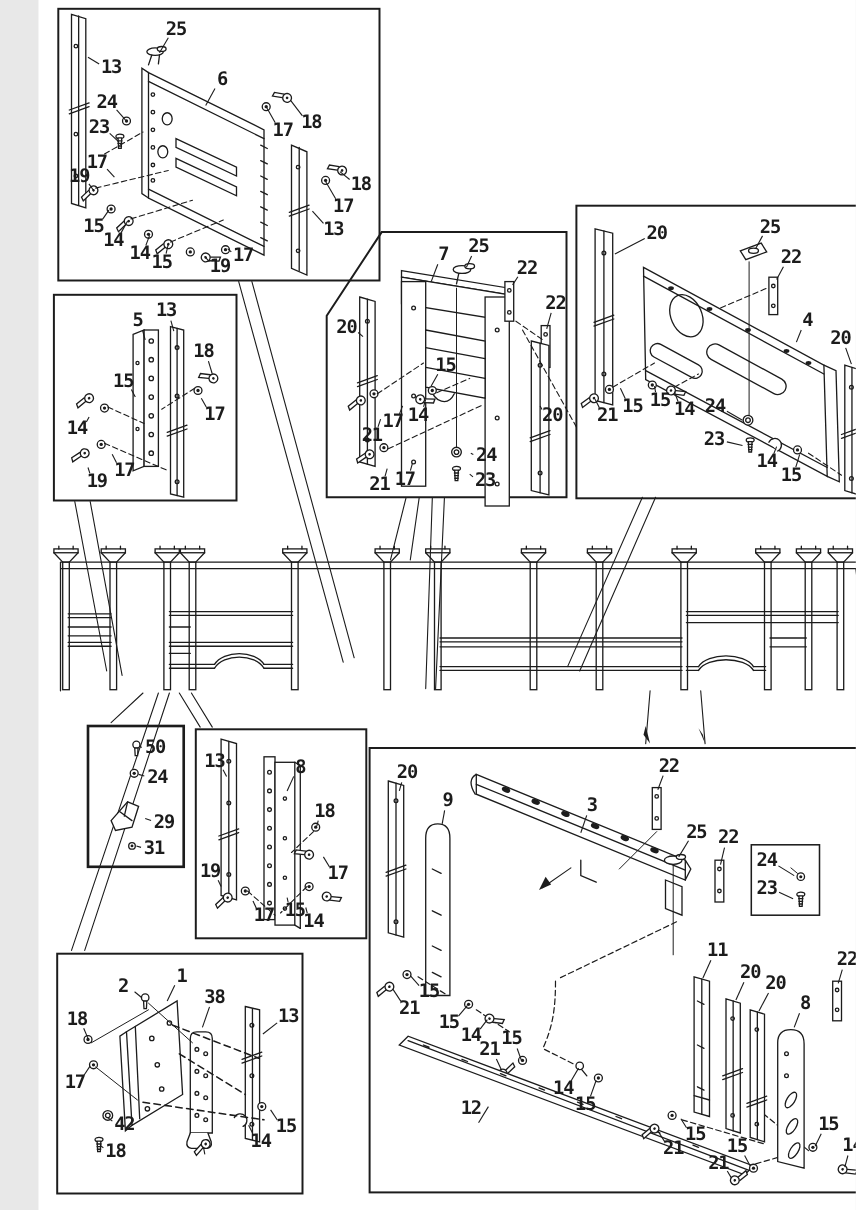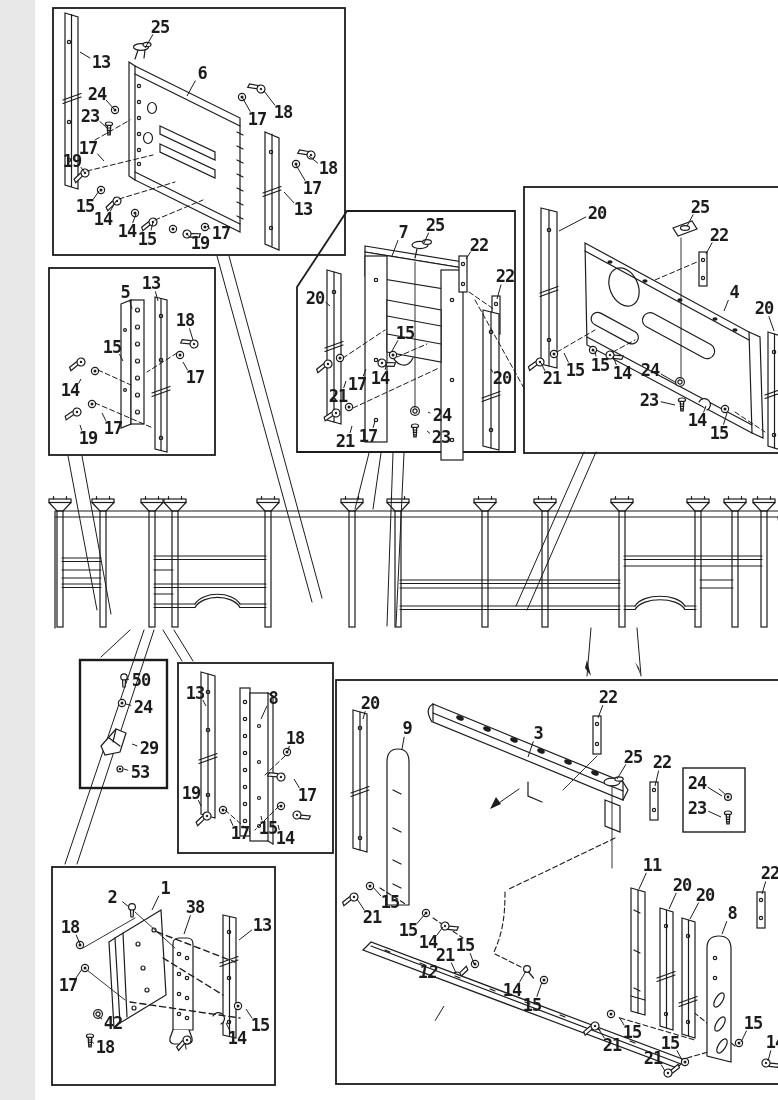--- a/index.html
+++ b/index.html
@@ -672,21 +672,21 @@
       <span class="callout" style="left: 540px; top: 370px;">15</span>
       <span class="callout" style="left: 565px; top: 365px;">15</span>
       <span class="callout" style="left: 587px; top: 373px;">14</span>
       <span class="callout" style="left: 615px; top: 370px;">24</span>
       <span class="callout" style="left: 614px; top: 400px;">23</span>
       <span class="callout" style="left: 662px; top: 420px;">14</span>
       <span class="callout" style="left: 684px; top: 433px;">15</span>
       <span class="callout" style="left: 106px; top: 680px;">50</span>
       <span class="callout" style="left: 108px; top: 707px;">24</span>
       <span class="callout" style="left: 114px; top: 748px;">29</span>
-      <span class="callout" style="left: 105px; top: 772px;">53</span>
+      <span class="callout" style="left: 105px; top: 772px;">31</span>
       <span class="callout" style="left: 160px; top: 693px;">13</span>
       <span class="callout" style="left: 238px; top: 698px;">8</span>
       <span class="callout" style="left: 260px; top: 738px;">18</span>
       <span class="callout" style="left: 272px; top: 795px;">17</span>
       <span class="callout" style="left: 156px; top: 793px;">19</span>
       <span class="callout" style="left: 205px; top: 833px;">17</span>
       <span class="callout" style="left: 233px; top: 828px;">15</span>
       <span class="callout" style="left: 250px; top: 838px;">14</span>
       <span class="callout" style="left: 77px; top: 897px;">2</span>
       <span class="callout" style="left: 130px; top: 888px;">1</span>
@@ -708,21 +708,21 @@
       <span class="callout" style="left: 662px; top: 783px;">24</span>
       <span class="callout" style="left: 662px; top: 808px;">23</span>
       <span class="callout" style="left: 337px; top: 917px;">21</span>
       <span class="callout" style="left: 355px; top: 902px;">15</span>
       <span class="callout" style="left: 373px; top: 930px;">15</span>
       <span class="callout" style="left: 393px; top: 942px;">14</span>
       <span class="callout" style="left: 410px; top: 955px;">21</span>
       <span class="callout" style="left: 430px; top: 945px;">15</span>
       <span class="callout" style="left: 477px; top: 990px;">14</span>
       <span class="callout" style="left: 497px; top: 1005px;">15</span>
-      <span class="callout" style="left: 393px; top: 972px; font-style: italic;">12</span>
+      <span class="callout" style="left: 393px; top: 1008px;">12</span>
       <span class="callout" style="left: 617px; top: 865px;">11</span>
       <span class="callout" style="left: 647px; top: 885px;">20</span>
       <span class="callout" style="left: 670px; top: 895px;">20</span>
       <span class="callout" style="left: 697px; top: 913px;">8</span>
       <span class="callout" style="left: 735px; top: 873px;">22</span>
       <span class="callout" style="left: 597px; top: 1032px;">15</span>
       <span class="callout" style="left: 577px; top: 1045px;">21</span>
       <span class="callout" style="left: 635px; top: 1043px;">15</span>
       <span class="callout" style="left: 618px; top: 1058px;">21</span>
       <span class="callout" style="left: 718px; top: 1023px;">15</span>

